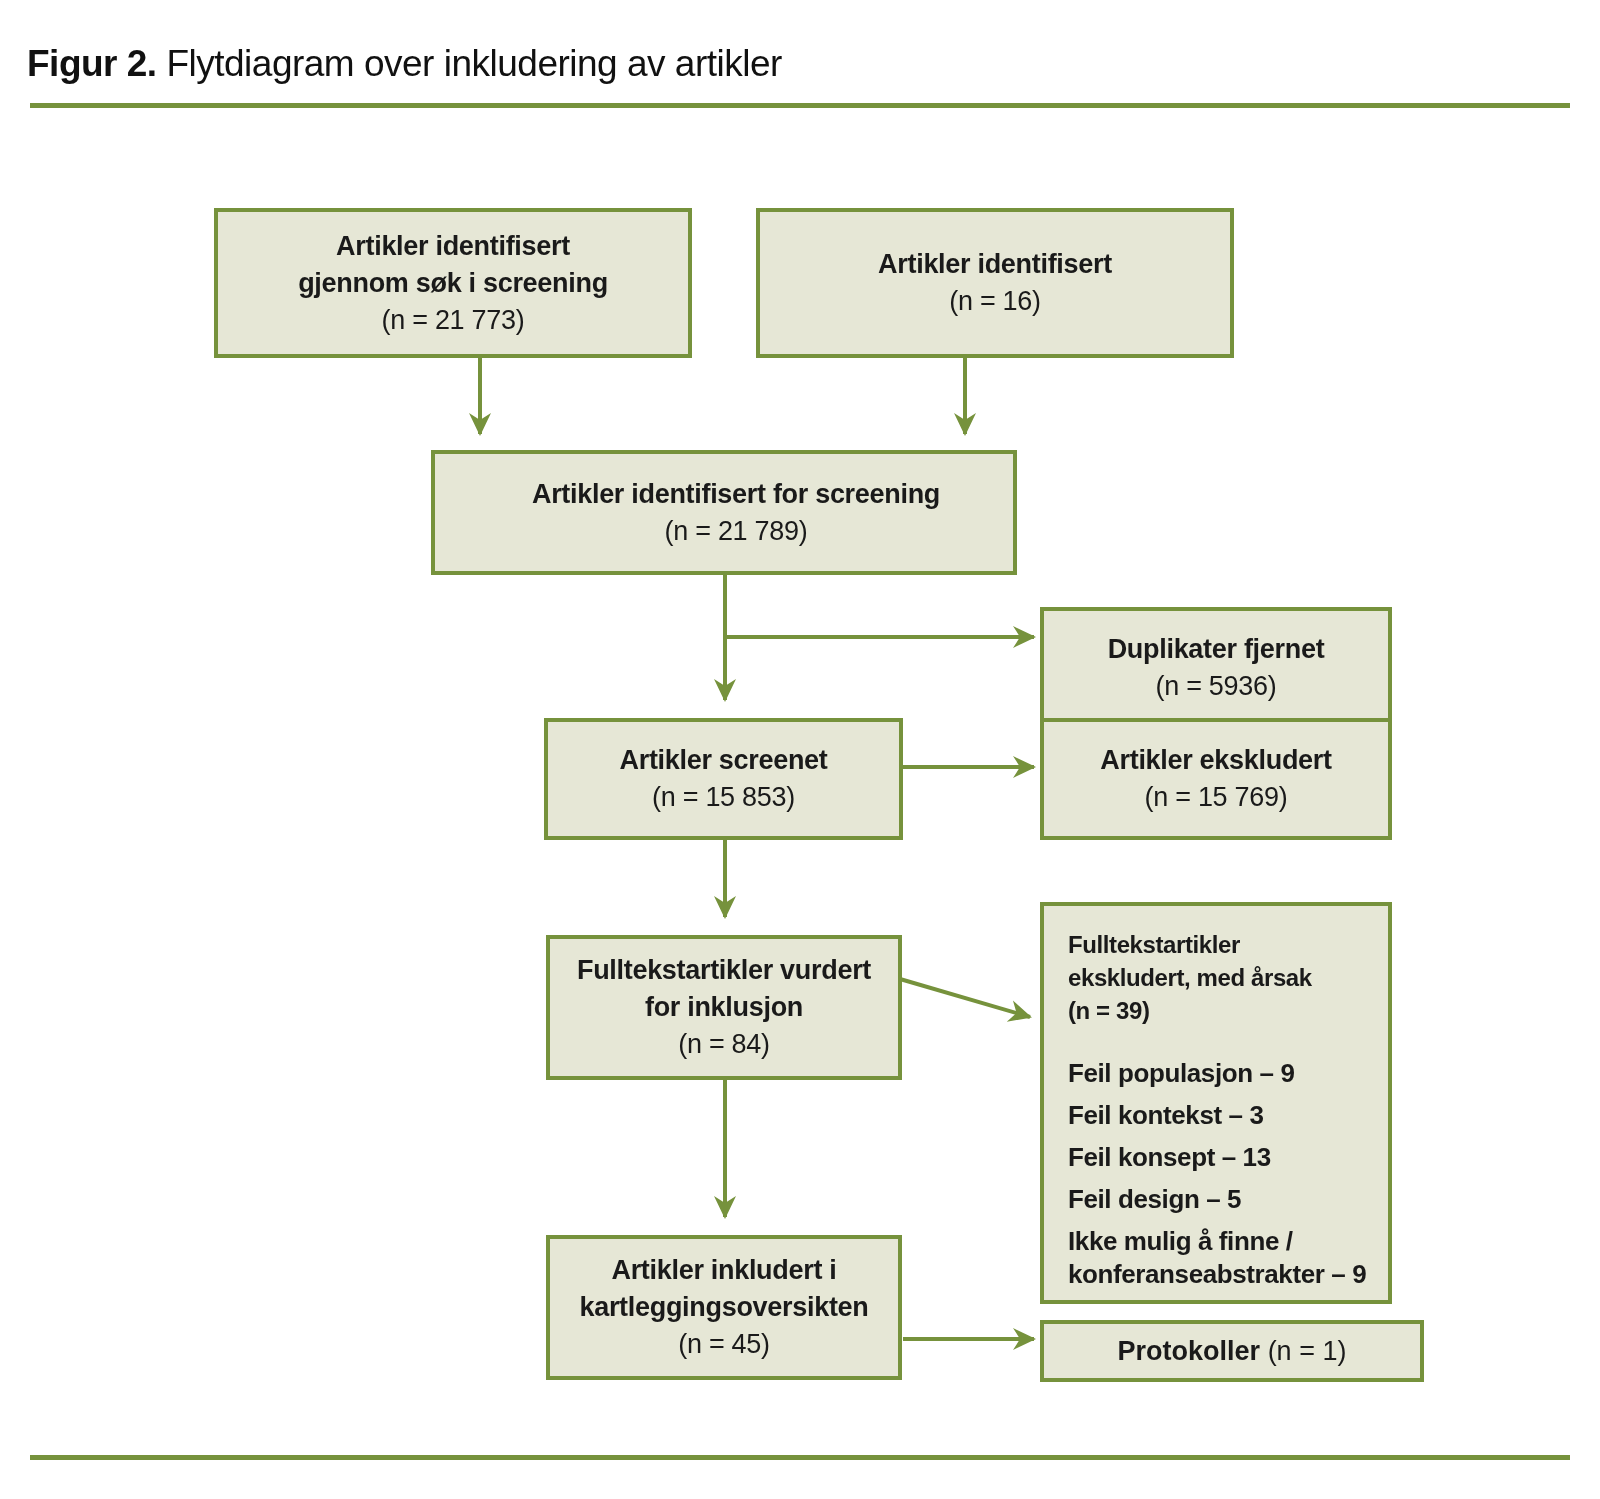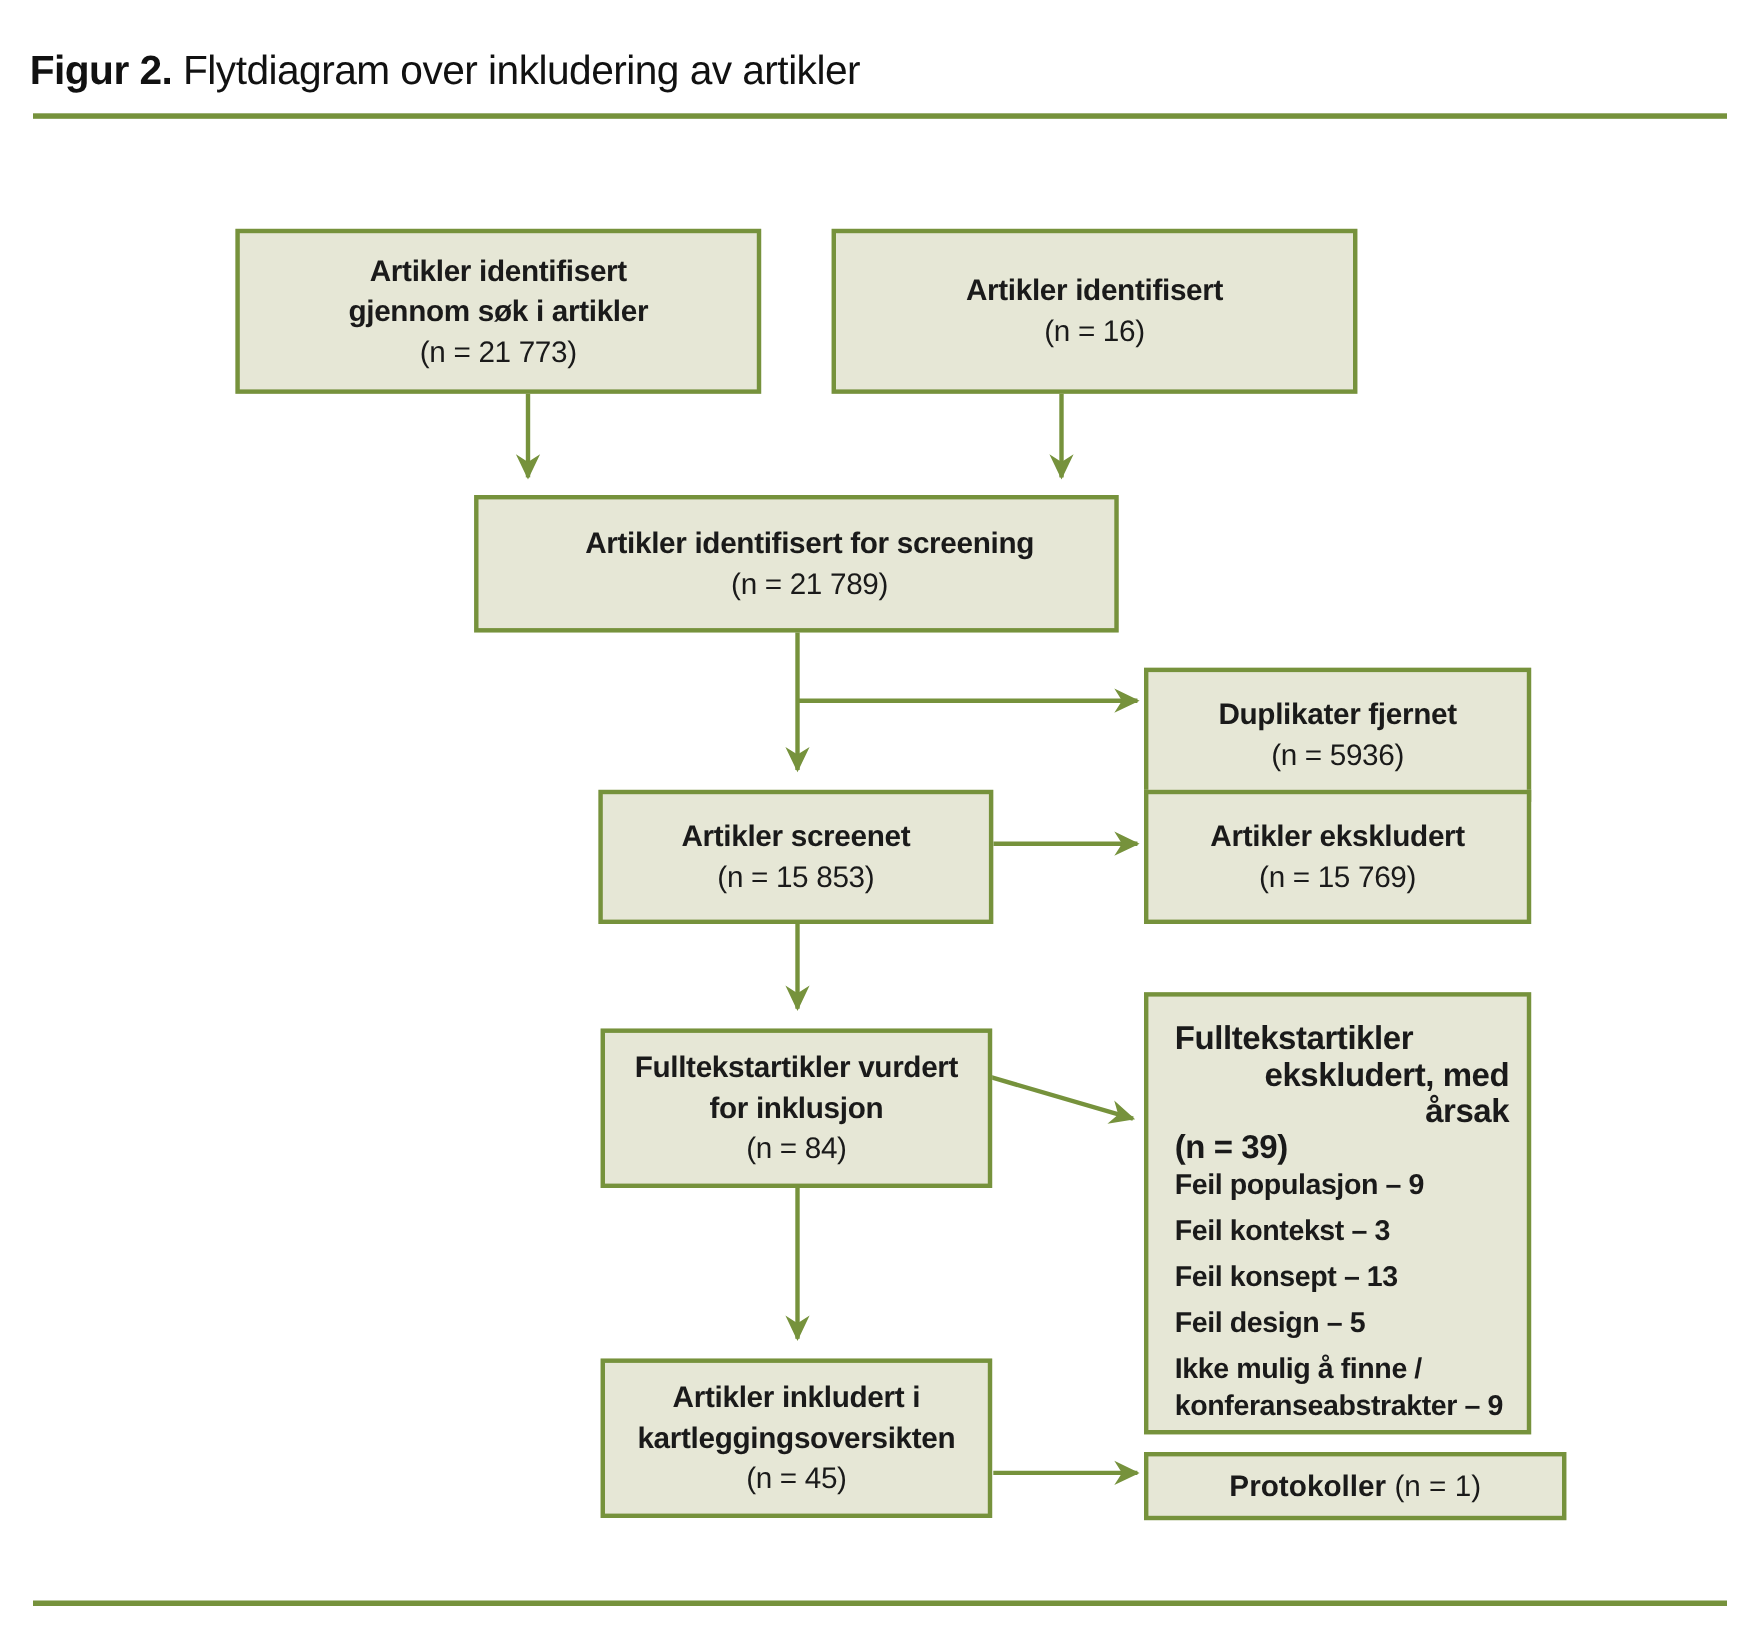--- a/index.html
+++ b/index.html
@@ -43,21 +43,21 @@
   .box-f { left:546px; top:923px; width:356px; height:145px; }
   .box-g { left:546px; top:1223px; width:356px; height:145px; }
   .box-h { left:1040px; top:1308px; width:384px; height:62px;
            flex-direction:row; white-space:pre-wrap; font-size:27px; }
 
   .box-tall {
     left:1040px; top:890px; width:352px; height:402px;
     align-items:flex-start; justify-content:flex-start; text-align:left;
     padding:22px 16px 0 24px;
   }
-  .box-tall .hline { font-size:30px; line-height:33px; font-weight:700; letter-spacing:-0.4px;text-align:right; }
+  .box-tall .hline { font-size:24px; line-height:33px; font-weight:700; letter-spacing:-0.4px; }
   .box-tall .spacer { height:30px; }
   .box-tall .reason { font-size:26px; line-height:33px; font-weight:700;
                       letter-spacing:-0.4px; margin-bottom:9px; }
 </style>
 </head>
 <body>
 
 <div class="title"><span class="bold">Figur 2.</span><span> Flytdiagram over inkludering av artikler</span></div>
 
 <div class="rule rule-top"></div>
@@ -77,21 +77,21 @@
     <line x1="903" y1="767" x2="1034" y2="767" marker-end="url(#arrowhead)"></line>
     <line x1="725" y1="828" x2="725" y2="917" marker-end="url(#arrowhead)"></line>
     <line x1="900" y1="979" x2="1030" y2="1017" marker-end="url(#arrowhead)"></line>
     <line x1="725" y1="1068" x2="725" y2="1217" marker-end="url(#arrowhead)"></line>
     <line x1="903" y1="1339" x2="1034" y2="1339" marker-end="url(#arrowhead)"></line>
   </g>
 </svg>
 
 <div class="box box-a">
   <div class="line bold">Artikler identifisert</div>
-  <div class="line bold">gjennom søk i artikler</div>
+  <div class="line bold">gjennom søk i screening</div>
   <div class="line">(n = 21 773)</div>
 </div>
 
 <div class="box box-b">
   <div class="line bold">Artikler identifisert</div>
   <div class="line">(n = 16)</div>
 </div>
 
 <div class="box box-c">
   <div class="line bold">Artikler identifisert for screening</div>

